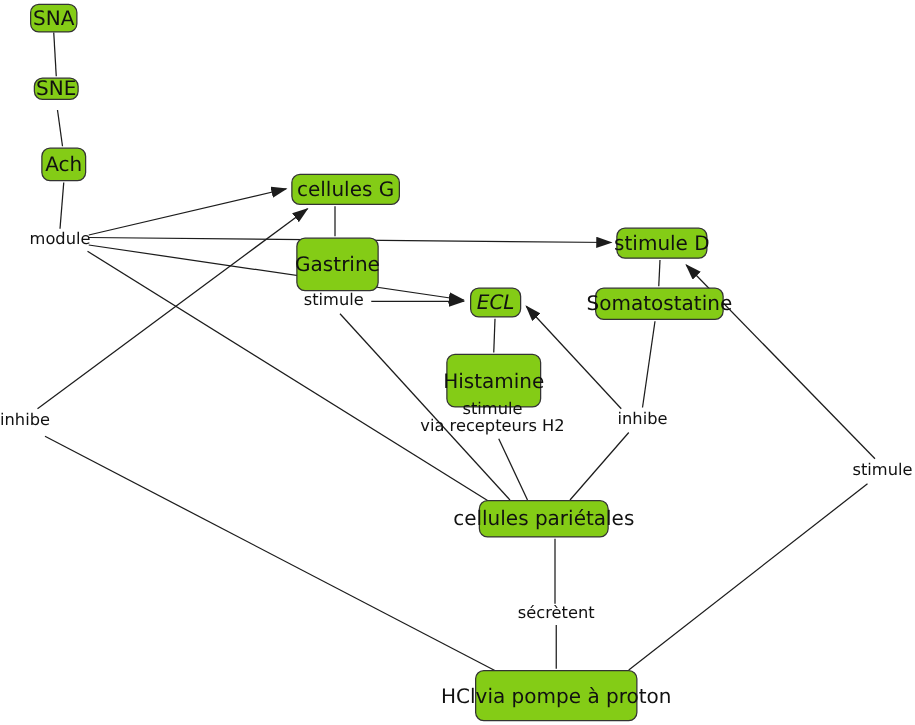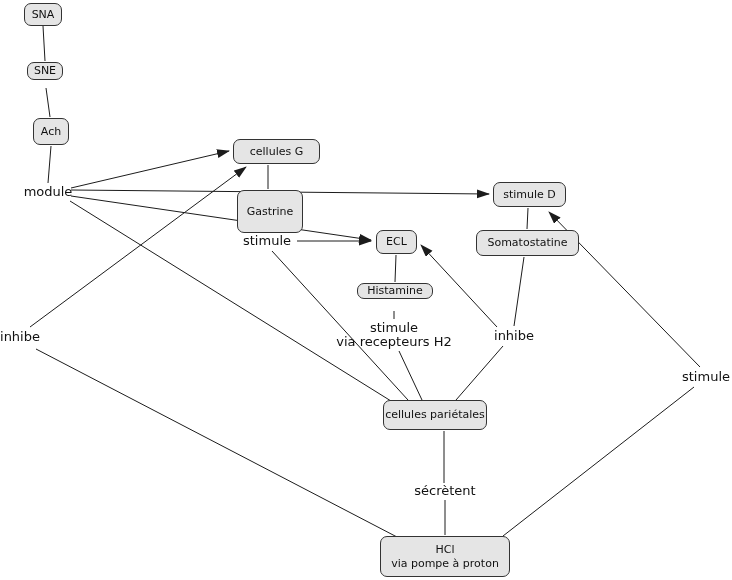--- a/index.html
+++ b/index.html
@@ -15,32 +15,32 @@
   .edges {
     position: absolute;
     left: 0; top: 0;
     z-index: 1;
   }
   .edges line { stroke: #1c1c1c; stroke-width: 1; }
   .node {
     position: absolute;
     z-index: 2;
     box-sizing: border-box;
-    background: #e5e5e5;
+    background: #84cc16;
     border: 1.5px solid #333333;
     border-radius: 7px;
     display: flex;
     align-items: center;
     justify-content: center;
-    font-size: 11px;
+    font-size: 16px;
     line-height: 14px;
     white-space: nowrap;
     text-align: center;
   }
-  .node.two-line { flex-direction: column; }
+  .node.two-line { flex-direction: row; }
   .lbl {
     position: absolute;
     z-index: 2;
     transform: translate(-50%, -50%);
     font-size: 13px;
     line-height: 14px;
     white-space: nowrap;
     text-align: center;
   }
   .lbl.two-line { transform: translateX(-50%); }
@@ -82,22 +82,22 @@
     <line x1="497" y1="327" x2="421" y2="245" marker-end="url(#arrow)"></line>
     <line x1="30" y1="327" x2="246" y2="167" marker-end="url(#arrow)"></line>
     <line x1="700" y1="367" x2="549" y2="212" marker-end="url(#arrow)"></line>
   </svg>
 
   <div class="node" style="left:24px; top:3px; width:38px; height:23px;">SNA</div>
   <div class="node" style="left:27px; top:62px; width:36px; height:18px;">SNE</div>
   <div class="node" style="left:33px; top:118px; width:36px; height:27px;">Ach</div>
   <div class="node" style="left:233px; top:139px; width:87px; height:25px;">cellules G</div>
   <div class="node" style="left:237px; top:190px; width:66px; height:43px;">Gastrine</div>
-  <div class="node" style="left:376px; top:230px; width:41px; height:24px;">ECL</div>
-  <div class="node" style="left:357px; top:283px; width:76px; height:16px;">Histamine</div>
+  <div class="node" style="left:376px; top:230px; width:41px; height:24px;font-style:italic;">ECL</div>
+  <div class="node" style="left:357px; top:283px; width:76px; height:43px;">Histamine</div>
   <div class="node" style="left:493px; top:182px; width:73px; height:25px;">stimule D</div>
   <div class="node" style="left:476px; top:230px; width:103px; height:26px;">Somatostatine</div>
   <div class="node" style="left:383px; top:400px; width:104px; height:30px;">cellules pariétales</div>
   <div class="node two-line" style="left:380px; top:536px; width:130px; height:41px;">
     <span>HCl</span>
     <span>via pompe à proton</span>
   </div>
 
   <span class="lbl" style="left:48px; top:192px;">module</span>
   <span class="lbl" style="left:267px; top:241px;">stimule</span>

